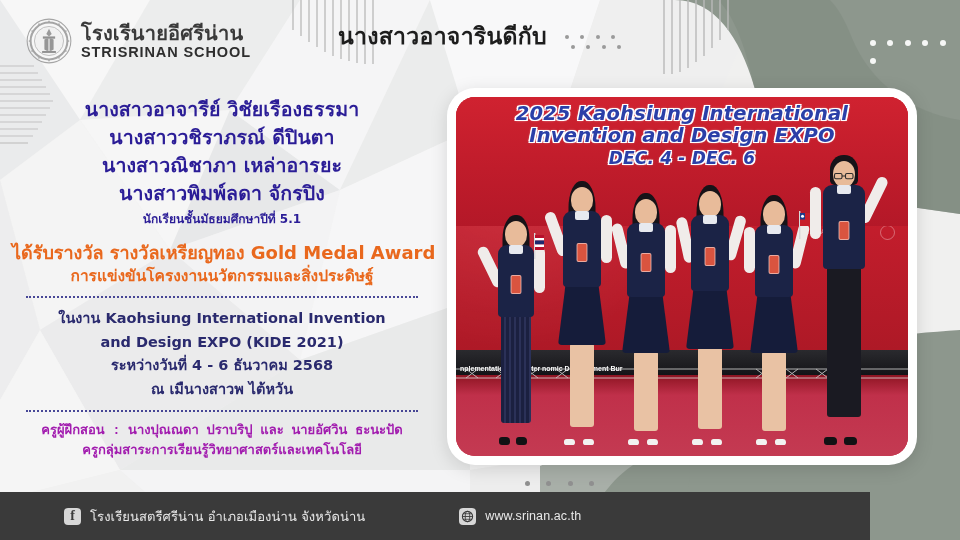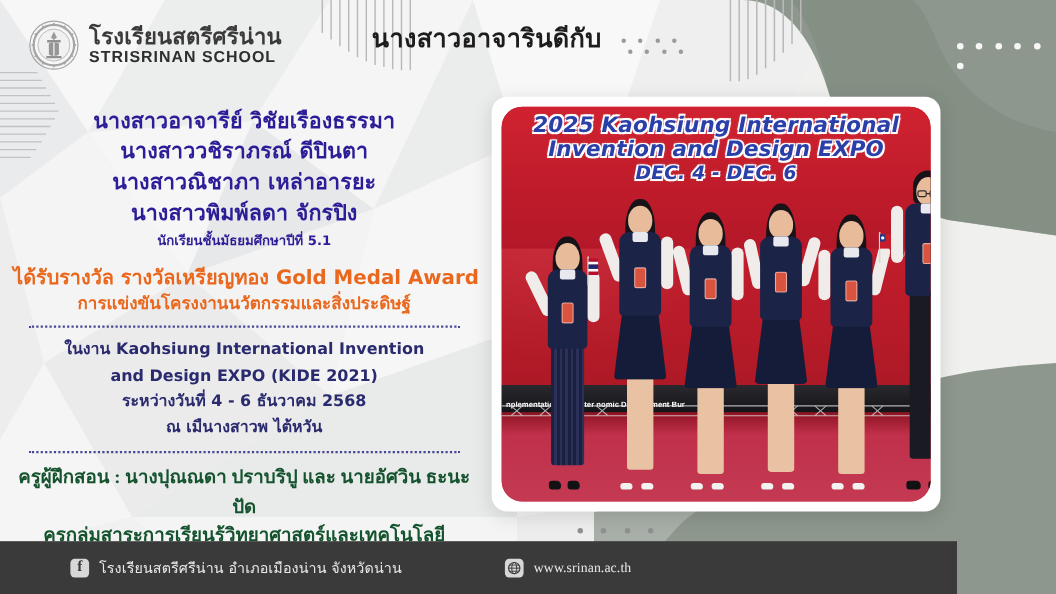--- a/index.html
+++ b/index.html
@@ -87,28 +87,28 @@
   }
   .divider{
     height:0;border-top:2px dotted #2b2a87;opacity:.85;
     margin:9px 14px 9px 14px;
   }
   .event-line{
     font-size:14.5px;font-weight:700;color:#2a2a6e;line-height:1.62;
     font-family:"DejaVu Sans","Liberation Sans",sans-serif;
   }
   .teacher-line{
-    font-size:17px;font-weight:700;color:#14532d;line-height:1.55;
-    font-family:Liberation Serif, serif;
+    font-size:13px;font-weight:700;color:#a21caf;line-height:1.55;
+    font-family:Liberation Mono, monospace;
   }
 
   
   .photo-card{
-    position:absolute;left:447px;top:88px;width:408px;height:377px;
-    border-radius:14px;background:#ffffff;padding:9px;box-sizing:border-box;
+    position:absolute;left:447px;top:88px;width:470px;height:377px;
+    border-radius:28px;background:#ffffff;padding:9px;box-sizing:border-box;
     box-shadow:0 4px 18px rgba(0,0,0,.13);
   }
   .photo-inner{
     position:relative;width:100%;height:100%;border-radius:19px;overflow:hidden;
     background:#c21f2e;
   }
   .banner-top{
     position:absolute;left:0;top:0;width:100%;height:36%;
     background:linear-gradient(180deg,#d02230 0%,#c01c2b 55%,#b41828 100%);
   }
@@ -224,21 +224,21 @@
     display:flex;align-items:center;justify-content:center;flex:0 0 auto;
   }
   .fb-f{
     font-family:"Liberation Serif",serif;font-weight:700;font-size:14px;
     color:#3a3a3a;line-height:1;margin-top:-1px;
   }
   .f-text{
     font-size:13px;color:#e9e9e9;font-weight:400;
     font-family:"DejaVu Sans","Liberation Sans",sans-serif;letter-spacing:.1px;
   }
-  .f-text.en{font-family:Liberation Serif, serif;font-size:12.5px;}
+  .f-text.en{font-family:Liberation Sans, sans-serif;font-size:12.5px;}
 </style>
 </head>
 <body>
 
 <div class="poster">
 
   <svg class="poly-bg" viewBox="0 0 960 540" preserveAspectRatio="none">
     <rect width="960" height="540" fill="#f0f0ef"></rect>
     <g stroke="none">
       <polygon points="0,0 150,0 80,120" fill="#f7f7f7"></polygon>
@@ -294,21 +294,21 @@
           <circle cx="8" cy="17" r="1.1"></circle>
             <circle cx="17" cy="8" r="1.1"></circle>
         </g>
         <path d="M30,14 L33.5,21 L30,24 L26.5,21 Z" fill="#7c7c7c"></path>
         <path d="M22,24 h16 v3 h-16 z" fill="#707070"></path>
         <path d="M24,28 q6,-3 12,0 v13 q-6,4 -12,0 z" fill="#767676"></path>
         <path d="M30,27 v16" stroke="#e9e9e9" stroke-width="1.6"></path>
         <path d="M21,43 h18 v2.6 h-18 z" fill="#707070"></path>
       </svg>
       <div class="logo-text">
-        <span class="logo-th">โรงเรียนสตรีศรีน่าน</span>
+        <span class="logo-th">โรงเรีนายอีศรีน่าน</span>
         <span class="logo-en">STRISRINAN SCHOOL</span>
       </div>
     </div>
 
     <svg class="vhatch" style="left:288px;top:0;width:96px;height:64px;" viewBox="0 0 96 64">
       <g stroke="#b9b9b9" stroke-width="1.3">
         <line x1="5" y1="0" x2="5" y2="30"></line>
         <line x1="13" y1="0" x2="13" y2="36"></line>
         <line x1="21" y1="0" x2="21" y2="42"></line>
         <line x1="29" y1="0" x2="29" y2="47"></line>

